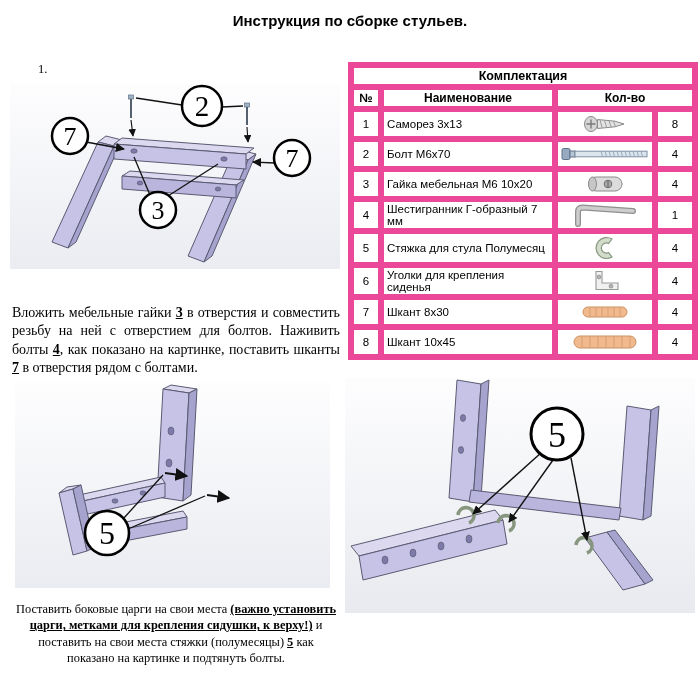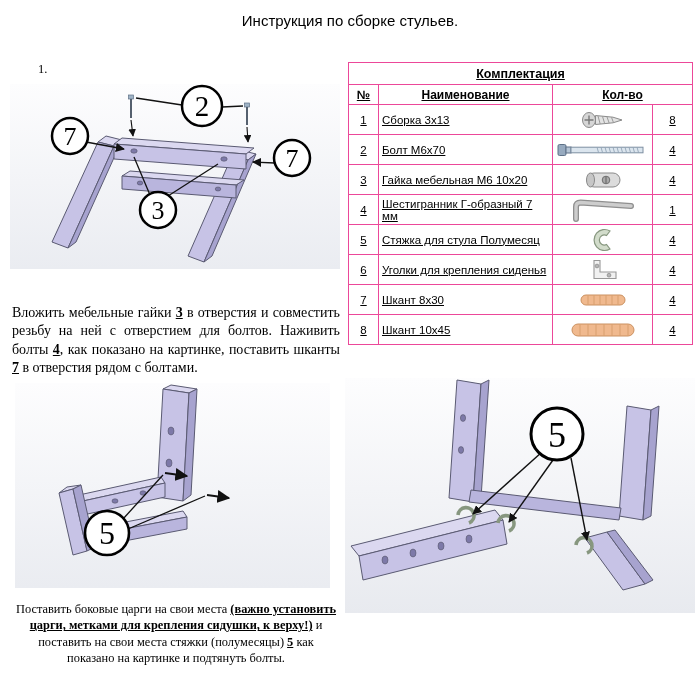--- a/index.html
+++ b/index.html
@@ -1,40 +1,40 @@
 <!DOCTYPE html>
 <html><head>
 <meta charset="utf-8">
 <style>
   * { margin:0; padding:0; box-sizing:border-box; }
   html,body { width:700px; height:700px; background:#ffffff; color:#000;
               font-family:"Liberation Serif", serif; }
   .page { position:relative; width:700px; height:700px; background:#fff; overflow:hidden; }
 
   .doc-title { position:absolute; top:12px; left:0; width:100%; text-align:center;
-               font-family:"Liberation Sans", sans-serif; font-weight:normal; font-size:15px; }
+               font-family:"Liberation Sans", sans-serif; font-weight:bold; font-size:15px; }
 
   .step1-head { position:absolute; top:62px; left:38px; width:300px; font-size:12.5px; display:flex; }
   .step1-head .num { width:26px; flex:0 0 26px; }
 
   .fig1 { position:absolute; left:10px;  top:84px;  width:330px; height:185px; }
   .fig2 { position:absolute; left:15px;  top:383px; width:315px; height:205px; }
   .fig3 { position:absolute; left:345px; top:378px; width:350px; height:235px; }
   svg.fig { width:100%; height:100%; display:block; }
 
   .step1-text { position:absolute; left:12px; top:272px; width:328px;
                 font-size:14px; line-height:1.32; text-align:justify;margin-top:32px; }
   .step2-text { position:absolute; left:14px; top:601px; width:324px;
                 font-size:12.4px; line-height:1.32; text-align:center; }
   .bu { font-weight:bold; text-decoration:underline; }
 
   table.parts { position:absolute; left:348px; top:62px; width:344px;
                 border-collapse:collapse; font-family:"Liberation Sans", sans-serif;
                 font-size:11.5px; table-layout:fixed; }
-  table.parts td { border:1px solid #ec4899; padding:1px 3px; overflow:hidden;text-decoration:underline; }
+  table.parts td { border:6px solid #ec4899; padding:1px 3px; overflow:hidden; }
   .t-title { text-align:center; font-weight:bold; font-size:12.5px; height:22px; }
   .t-h     { text-align:center; font-weight:bold; font-size:12px;   height:20px; }
   tr.part-row td { height:30px; }
   .c-num  { text-align:center; }
   .c-name { text-align:left; padding-left:7px; }
   .c-icon { text-align:center; }
   .c-qty  { text-align:center; }
   .c-icon svg { vertical-align:middle; }
 </style>
 </head>
@@ -121,21 +121,21 @@
           <td colspan="4" class="t-title">Комплектация</td>
         </tr>
     <tr>
       <td class="t-h">№</td>
       <td class="t-h">Наименование</td>
       <td class="t-h" colspan="2">Кол-во</td>
     </tr>
 
     <tr class="part-row">
       <td class="c-num">1</td>
-      <td class="c-name">Сборка 3х13</td>
+      <td class="c-name">Саморез 3х13</td>
       <td class="c-icon">
         <svg width="44" height="20" viewBox="0 0 44 20">
           <ellipse cx="8" cy="10" rx="6.5" ry="7.5" fill="#d6d6d6" stroke="#8a8a8a"></ellipse>
           <path d="M3.5 10 H12.5 M8 5.5 V14.5" stroke="#7a7a7a" stroke-width="1.4" fill="none"></path>
           <polygon points="14.5,5.5 32,7.2 41,10 32,12.8 14.5,14.5" fill="#e3e3e3" stroke="#8a8a8a"></polygon>
           <path d="M17 6 l2.2 8 M21.5 6.4 l2.2 7.2 M26 6.9 l2.2 6.2 M30.5 7.4 l2 5.2" stroke="#9a9a9a" stroke-width="1" fill="none"></path>
         </svg>
       </td>
       <td class="c-qty">8</td>
     </tr>

